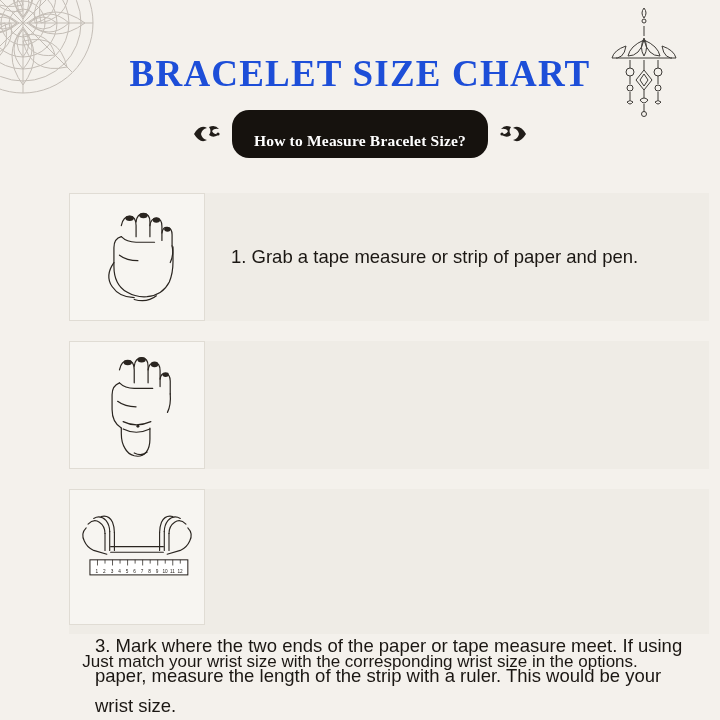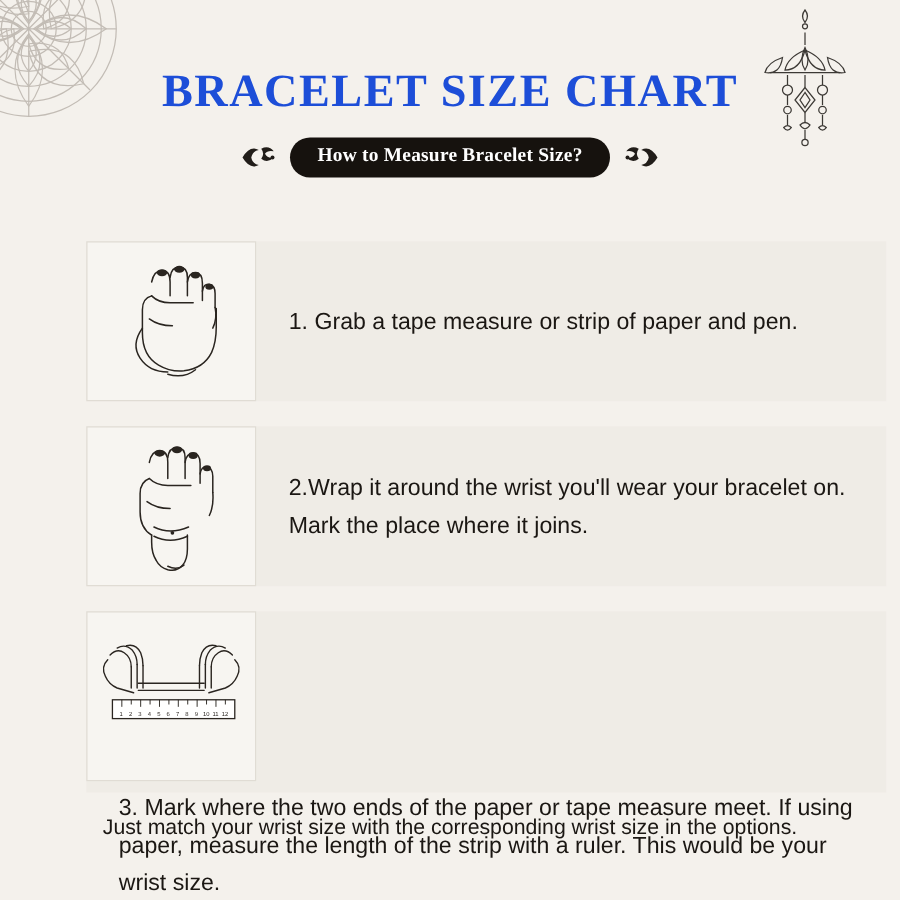--- a/index.html
+++ b/index.html
@@ -62,21 +62,21 @@
     width: 720px;
     display: flex;
     align-items: center;
     justify-content: center;
     gap: 10px;
   }
   .pill {
     background: #16120e;
     color: #ffffff;
     border-radius: 17px;
-    padding: 6px 22px 8px 22px;
+    padding: 22px 22px 8px 22px;
     font-family: "Liberation Serif", serif;
     font-weight: bold;
     font-size: 15.5px;
     letter-spacing: 0.2px;
     white-space: nowrap;
   }
   .flourish {
     width: 30px;
     height: 26px;
     opacity: 0.95;
@@ -298,21 +298,20 @@
           </g>
           <g fill="#2a2520">
             <ellipse cx="55" cy="14" rx="4.5" ry="3"></ellipse>
             <ellipse cx="70" cy="11" rx="4.5" ry="3"></ellipse>
             <ellipse cx="84" cy="16" rx="4" ry="3"></ellipse>
             <ellipse cx="96" cy="27" rx="3.5" ry="2.6"></ellipse>
             <circle cx="66" cy="83" r="1.6"></circle>
           </g>
         </svg>
       </div>
-      <div class="step-text">2.Wrap it around the wrist you'll wear your bracelet on. Mark the place where it joins.</div>
     </div>
 
     <div class="step step-3">
       <div class="step-band"></div>
       <div class="thumb">
         <svg class="hand-svg" viewBox="0 0 136 110" width="128" height="104" xmlns="http://www.w3.org/2000/svg">
           <g fill="none" stroke="#2a2520" stroke-width="1.2" stroke-linecap="round">
 
             <path d="M16 20 q6 -6 12 -2 q6 4 6 12"></path>
             <path d="M22 14 q7 -4 13 2 q4 5 4 12"></path>

